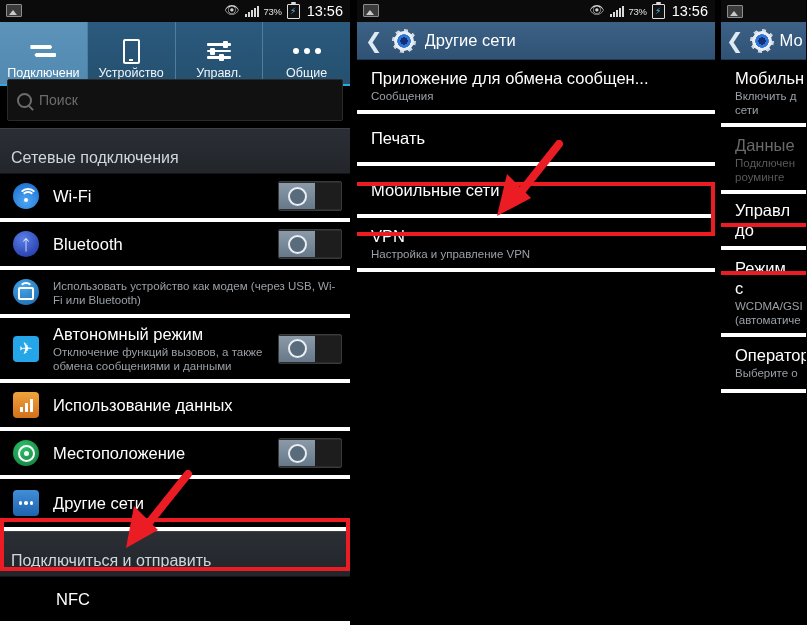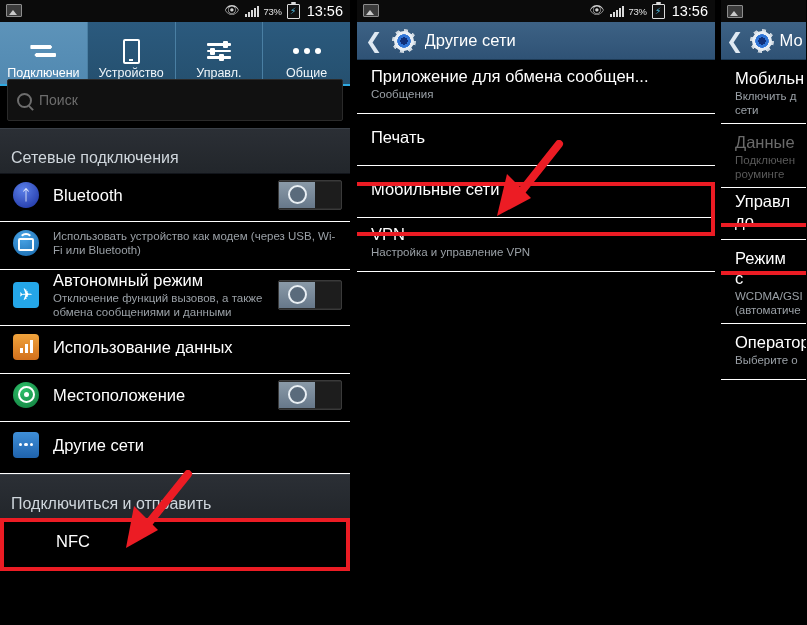--- a/index.html
+++ b/index.html
@@ -104,22 +104,22 @@
 
   
   .sect{
     background:linear-gradient(#2b2f35,#22262b);
     color:#cfd6dc;font-size:16px;padding:20px 0 6px 11px;
     border-top:1px solid #3a4048;border-bottom:1px solid #11141a;
   }
 
   
   .row{
-    display:flex;align-items:center;min-height:48px;padding:0 8px 6px 11px;
-    border-bottom:1px solid #ffffff;box-sizing:border-box;position:relative;background:#000;
+    display:flex;align-items:center;min-height:48px;padding:6px 8px 6px 11px;
+    border-bottom:4px solid #ffffff;box-sizing:border-box;position:relative;background:#000;
   }
   .row .ic{width:30px;flex:0 0 30px;display:flex;align-items:center;justify-content:center;margin-right:12px;}
   .row .txt{flex:1;min-width:0;}
   .row .ttl{color:#ffffff;font-size:16.5px;line-height:20px;}
   .row .ttl.dim{color:#6a6a6a;}
   .row .sub{color:#9aa0a6;font-size:11.5px;line-height:14px;margin-top:1px;}
   .row .sub.dim{color:#5a5a5a;}
   .row.noicon{padding-left:14px;}
   .row.noicon .txt{padding-left:0;}
 
@@ -253,20 +253,37 @@
       </div>
     </div>
 
     <div class="searchbar">
       <span class="search-glass"></span>
       <span class="search-ph">Поиск</span>
     </div>
 
     <div class="sect">Сетевые подключения</div>
 
+    <div class="row">
+      <div class="ic">
+        <span class="app ic-wifi">
+            <span class="wv w1"></span>
+            <span class="wv w2"></span>
+          </span>
+      </div>
+      <div class="txt">
+          <div class="ttl">Wi-Fi</div>
+        </div>
+      <div class="toggle">
+          <div class="knob">
+            <span></span>
+          </div>
+          <div class="rest"></div>
+        </div>
+    </div>
 
     <div class="row">
       <div class="ic">
           <span class="app ic-bt">ᛏ</span>
         </div>
       <div class="txt">
           <div class="ttl">Bluetooth</div>
         </div>
       <div class="toggle">
           <div class="knob">

